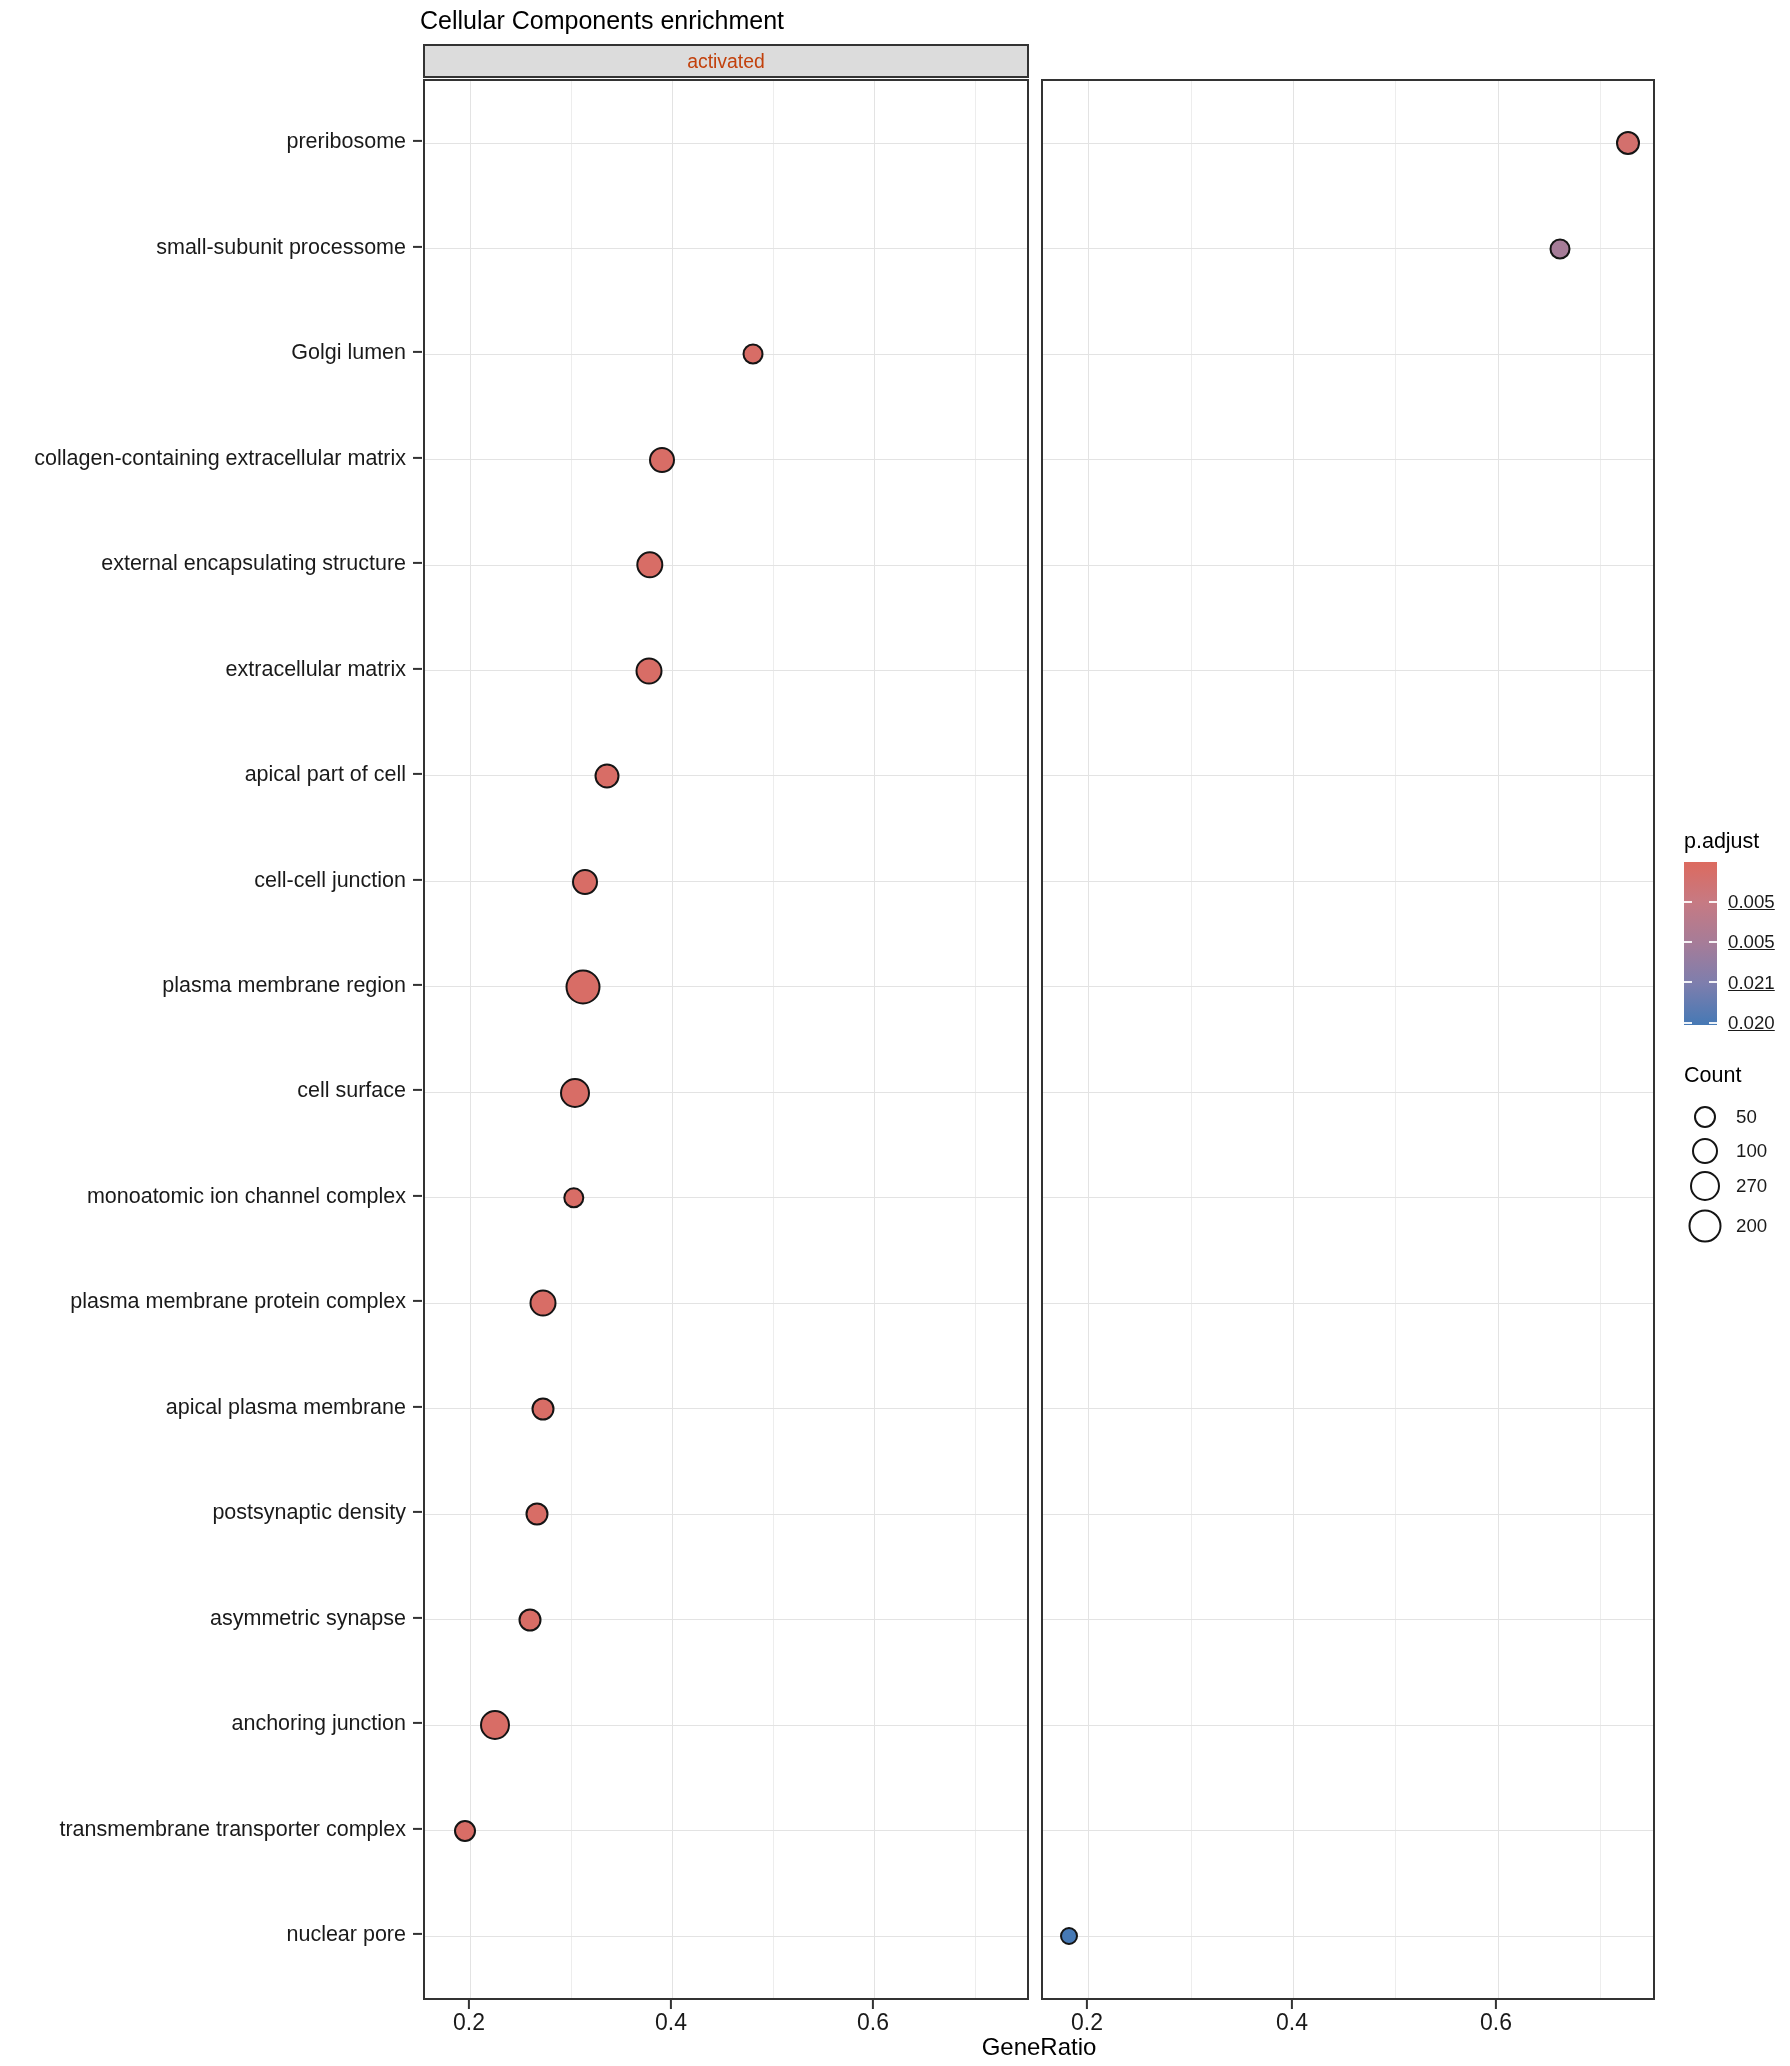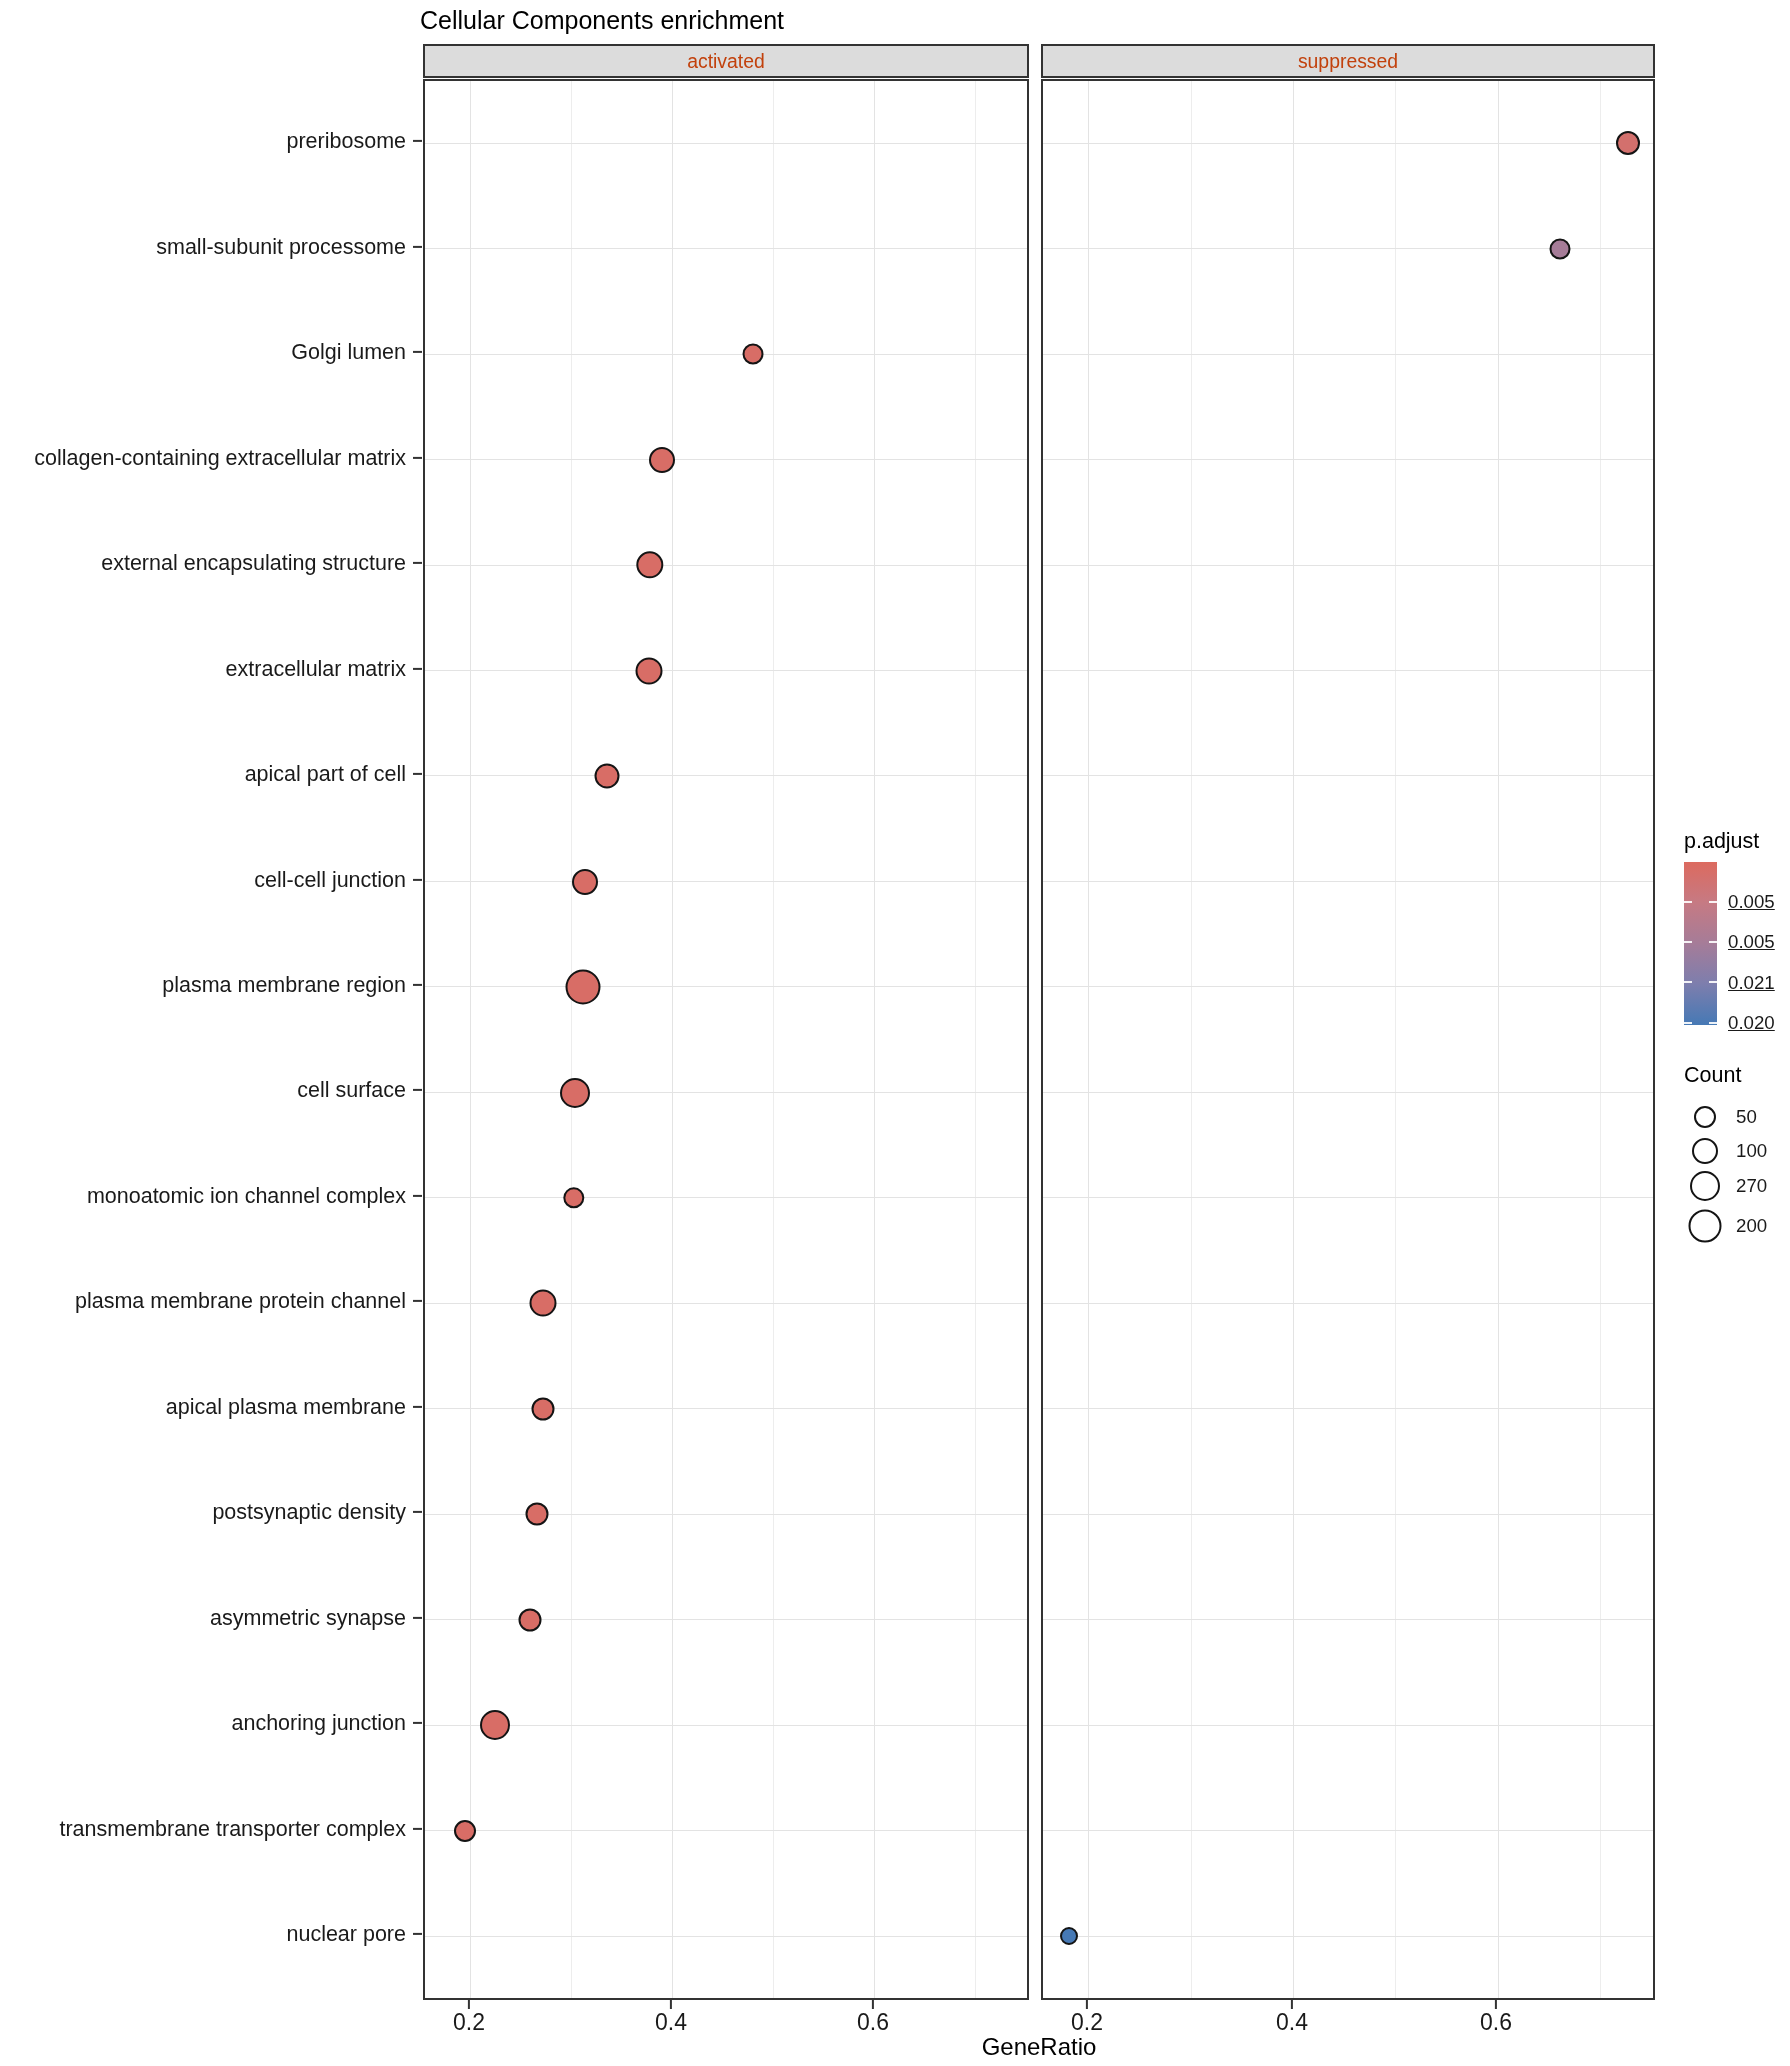--- a/index.html
+++ b/index.html
@@ -31,23 +31,20 @@
   .legend-count-label{position:absolute;font-size:18.7px;color:#1a1a1a;transform:translateY(-50%);white-space:nowrap;}
 </style>
 </head>
 <body>
 
 <div id="root">
   <div class="page-title">Cellular Components enrichment</div>
 
   <div class="strip" id="strip-0" style="left: 423px; top: 44px; width: 606px;">
     <span class="strip-label">activated</span>
-  </div>
-  <div class="strip" id="strip-1" style="left: 1041px; top: 44px; width: 614px;">
-    <span class="strip-label">suppressed</span>
   </div>
 
   <div class="panel" id="panel-0" style="left: 423px; top: 79px; width: 606px; height: 1921px;">
       <div class="gridline-v grid-major" style="left: 45px;"></div>
       <div class="gridline-v grid-minor" style="left: 146px;"></div>
       <div class="gridline-v grid-major" style="left: 247px;"></div>
       <div class="gridline-v grid-minor" style="left: 348px;"></div>
       <div class="gridline-v grid-major" style="left: 449px;"></div>
       <div class="gridline-v grid-minor" style="left: 550px;"></div>
       <div class="gridline-h grid-major" style="top: 62px;"></div>
@@ -130,21 +127,21 @@
       <div class="ylabel" style="right: 1385px; top: 774px;">apical part of cell</div>
       <div class="ytick" style="left: 413px; top: 774px;"></div>
       <div class="ylabel" style="right: 1385px; top: 880px;">cell-cell junction</div>
       <div class="ytick" style="left: 413px; top: 880px;"></div>
       <div class="ylabel" style="right: 1385px; top: 985px;">plasma membrane region</div>
       <div class="ytick" style="left: 413px; top: 985px;"></div>
       <div class="ylabel" style="right: 1385px; top: 1090px; margin-left: 12px;">cell surface</div>
       <div class="ytick" style="left: 413px; top: 1090px;"></div>
       <div class="ylabel" style="right: 1385px; top: 1196px;">monoatomic ion channel complex</div>
       <div class="ytick" style="left: 413px; top: 1196px;"></div>
-      <div class="ylabel" style="right: 1385px; top: 1301px;">plasma membrane protein channel</div>
+      <div class="ylabel" style="right: 1385px; top: 1301px;">plasma membrane protein complex</div>
       <div class="ytick" style="left: 413px; top: 1301px;"></div>
       <div class="ylabel" style="right: 1385px; top: 1407px;">apical plasma membrane</div>
       <div class="ytick" style="left: 413px; top: 1407px;"></div>
       <div class="ylabel" style="right: 1385px; top: 1512px;">postsynaptic density</div>
       <div class="ytick" style="left: 413px; top: 1512px;"></div>
       <div class="ylabel" style="right: 1385px; top: 1618px;">asymmetric synapse</div>
       <div class="ytick" style="left: 413px; top: 1618px;"></div>
       <div class="ylabel" style="right: 1385px; top: 1723px;">anchoring junction</div>
       <div class="ytick" style="left: 413px; top: 1723px;"></div>
       <div class="ylabel" style="right: 1385px; top: 1829px;">transmembrane transporter complex</div>

